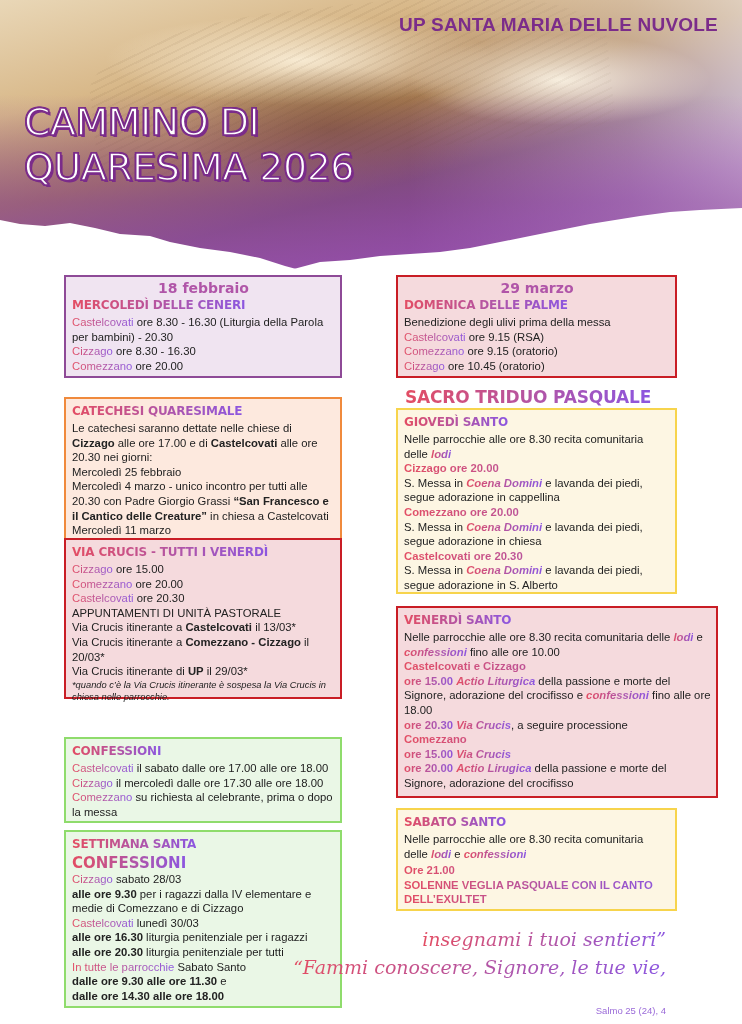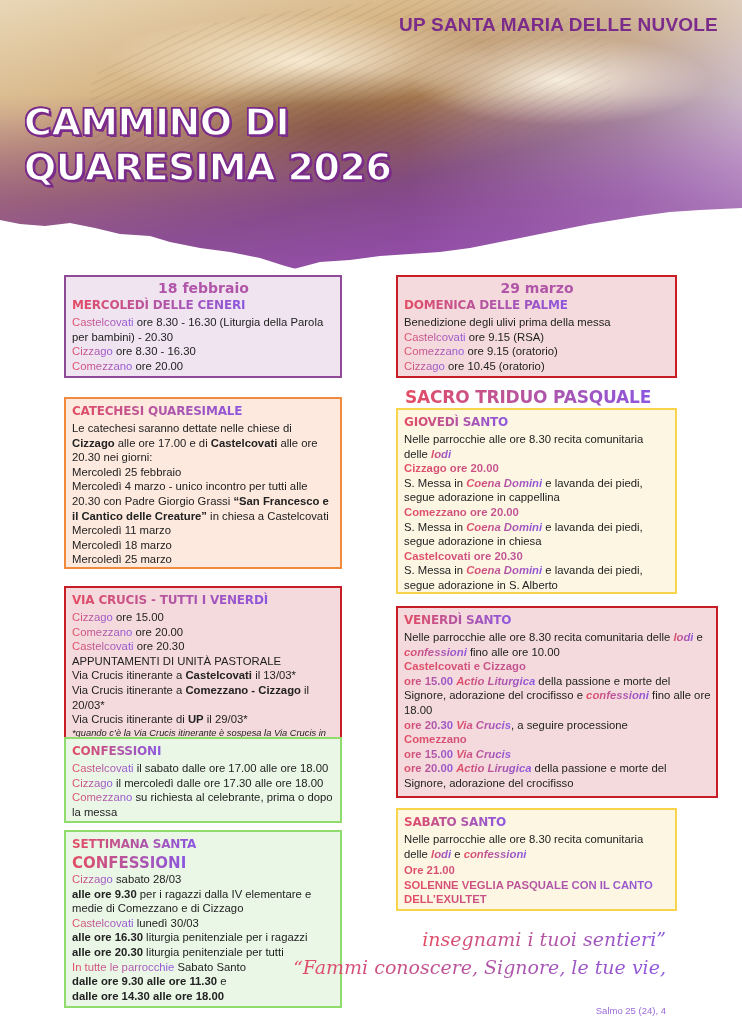--- a/index.html
+++ b/index.html
@@ -31,21 +31,21 @@
   .header-torn {
     position: absolute; left: 0; bottom: 0; width: 742px; height: 80px;
   }
   .parish-name {
     position: absolute; right: 24px; top: 14px;
     font-family: "Liberation Sans", sans-serif; font-weight: bold; font-size: 19px;
     color: #7b2c8a; letter-spacing: 0.2px;
   }
   .main-title {
     position: absolute; left: 24px; top: 100px;
-    font-family: "DejaVu Sans", sans-serif; font-weight: bold; font-size: 38px; line-height: 45px;
+    font-family: "DejaVu Sans", sans-serif; font-weight: normal; font-size: 38px; line-height: 45px;
     color: #ffffff; letter-spacing: -0.5px;
     -webkit-text-stroke: 1.5px #7b2c8a;
     text-shadow: 2px 2px 0 #7b2c8a, -1px -1px 0 #7b2c8a, 1px -1px 0 #7b2c8a, -1px 1px 0 #7b2c8a;
   }
 
   
   .box {
     position: absolute; border: 2px solid; padding: 3px 5px 2px 6px;
     font-family: "Liberation Sans", sans-serif; font-size: 11.3px; line-height: 14.6px; color: #222;
   }
@@ -119,21 +119,21 @@
 <div class="box orange" style="left:64px; top:386px; width:278px; height:172px;">
   <div><span class="box-title grad">CATECHESI QUARESIMALE</span></div>
   <span class="line"><span>Le catechesi saranno dettate nelle chiese di </span><span class="b">Cizzago</span><span> alle ore 17.00 e di </span><span class="b">Castelcovati</span><span> alle ore 20.30 nei giorni:</span></span>
   <span class="line">Mercoledì 25 febbraio</span>
   <span class="line"><span>Mercoledì 4 marzo - unico incontro per tutti alle 20.30 con Padre Giorgio Grassi </span><span class="b">“San Francesco e il Cantico delle Creature”</span><span> in chiesa a Castelcovati</span></span>
   <span class="line">Mercoledì 11 marzo</span>
   <span class="line">Mercoledì 18 marzo</span>
   <span class="line">Mercoledì 25 marzo</span>
 </div>
 
-<div class="box red" style="left:64px; top:586px; width:278px; height:161px;">
+<div class="box red" style="left:64px; top:538px; width:278px; height:161px;">
   <div><span class="box-title grad">VIA CRUCIS - TUTTI I VENERDÌ</span></div>
   <span class="line"><span class="grad">Cizzago</span><span> ore 15.00</span></span>
   <span class="line"><span class="grad">Comezzano</span><span> ore 20.00</span></span>
   <span class="line"><span class="grad">Castelcovati</span><span> ore 20.30</span></span>
   <span class="line">APPUNTAMENTI DI UNITÀ PASTORALE</span>
   <span class="line"><span>Via Crucis itinerante a </span><span class="b">Castelcovati</span><span> il 13/03*</span></span>
   <span class="line"><span>Via Crucis itinerante a </span><span class="b">Comezzano - Cizzago</span><span> il 20/03*</span></span>
   <span class="line"><span>Via Crucis itinerante di </span><span class="b">UP</span><span> il 29/03*</span></span>
   <span class="line note">*quando c’è la Via Crucis itinerante è sospesa la Via Crucis in chiesa nelle parrocchie.</span>
 </div>

